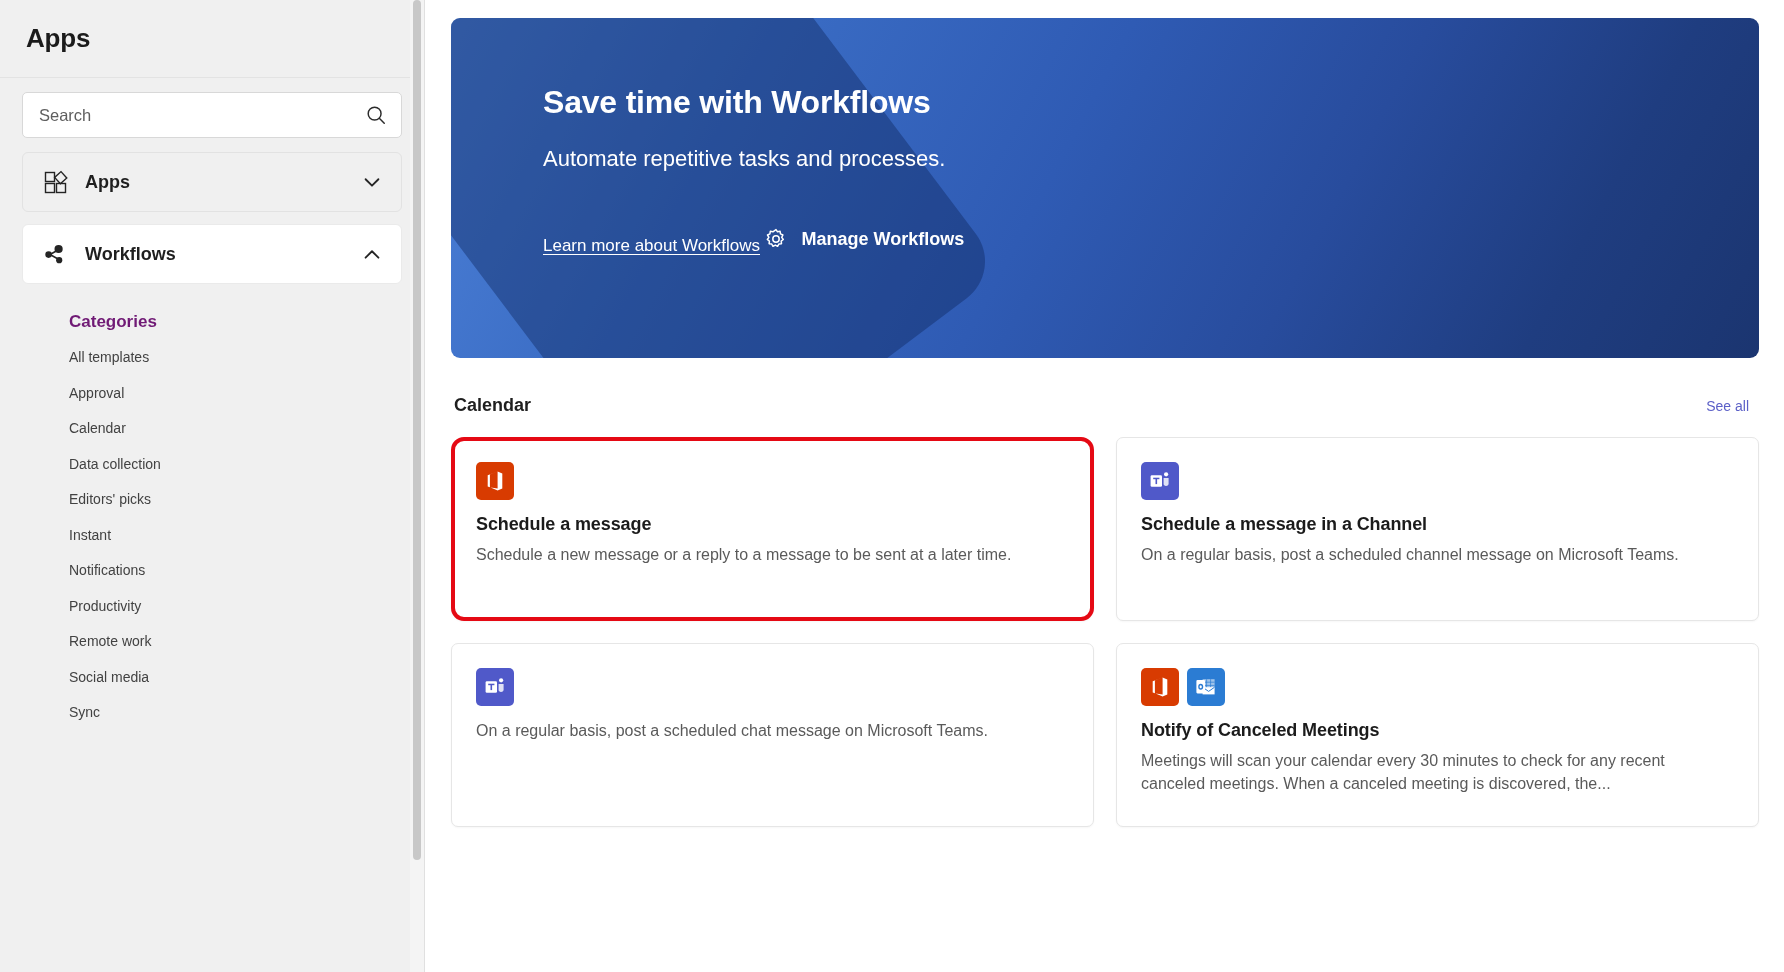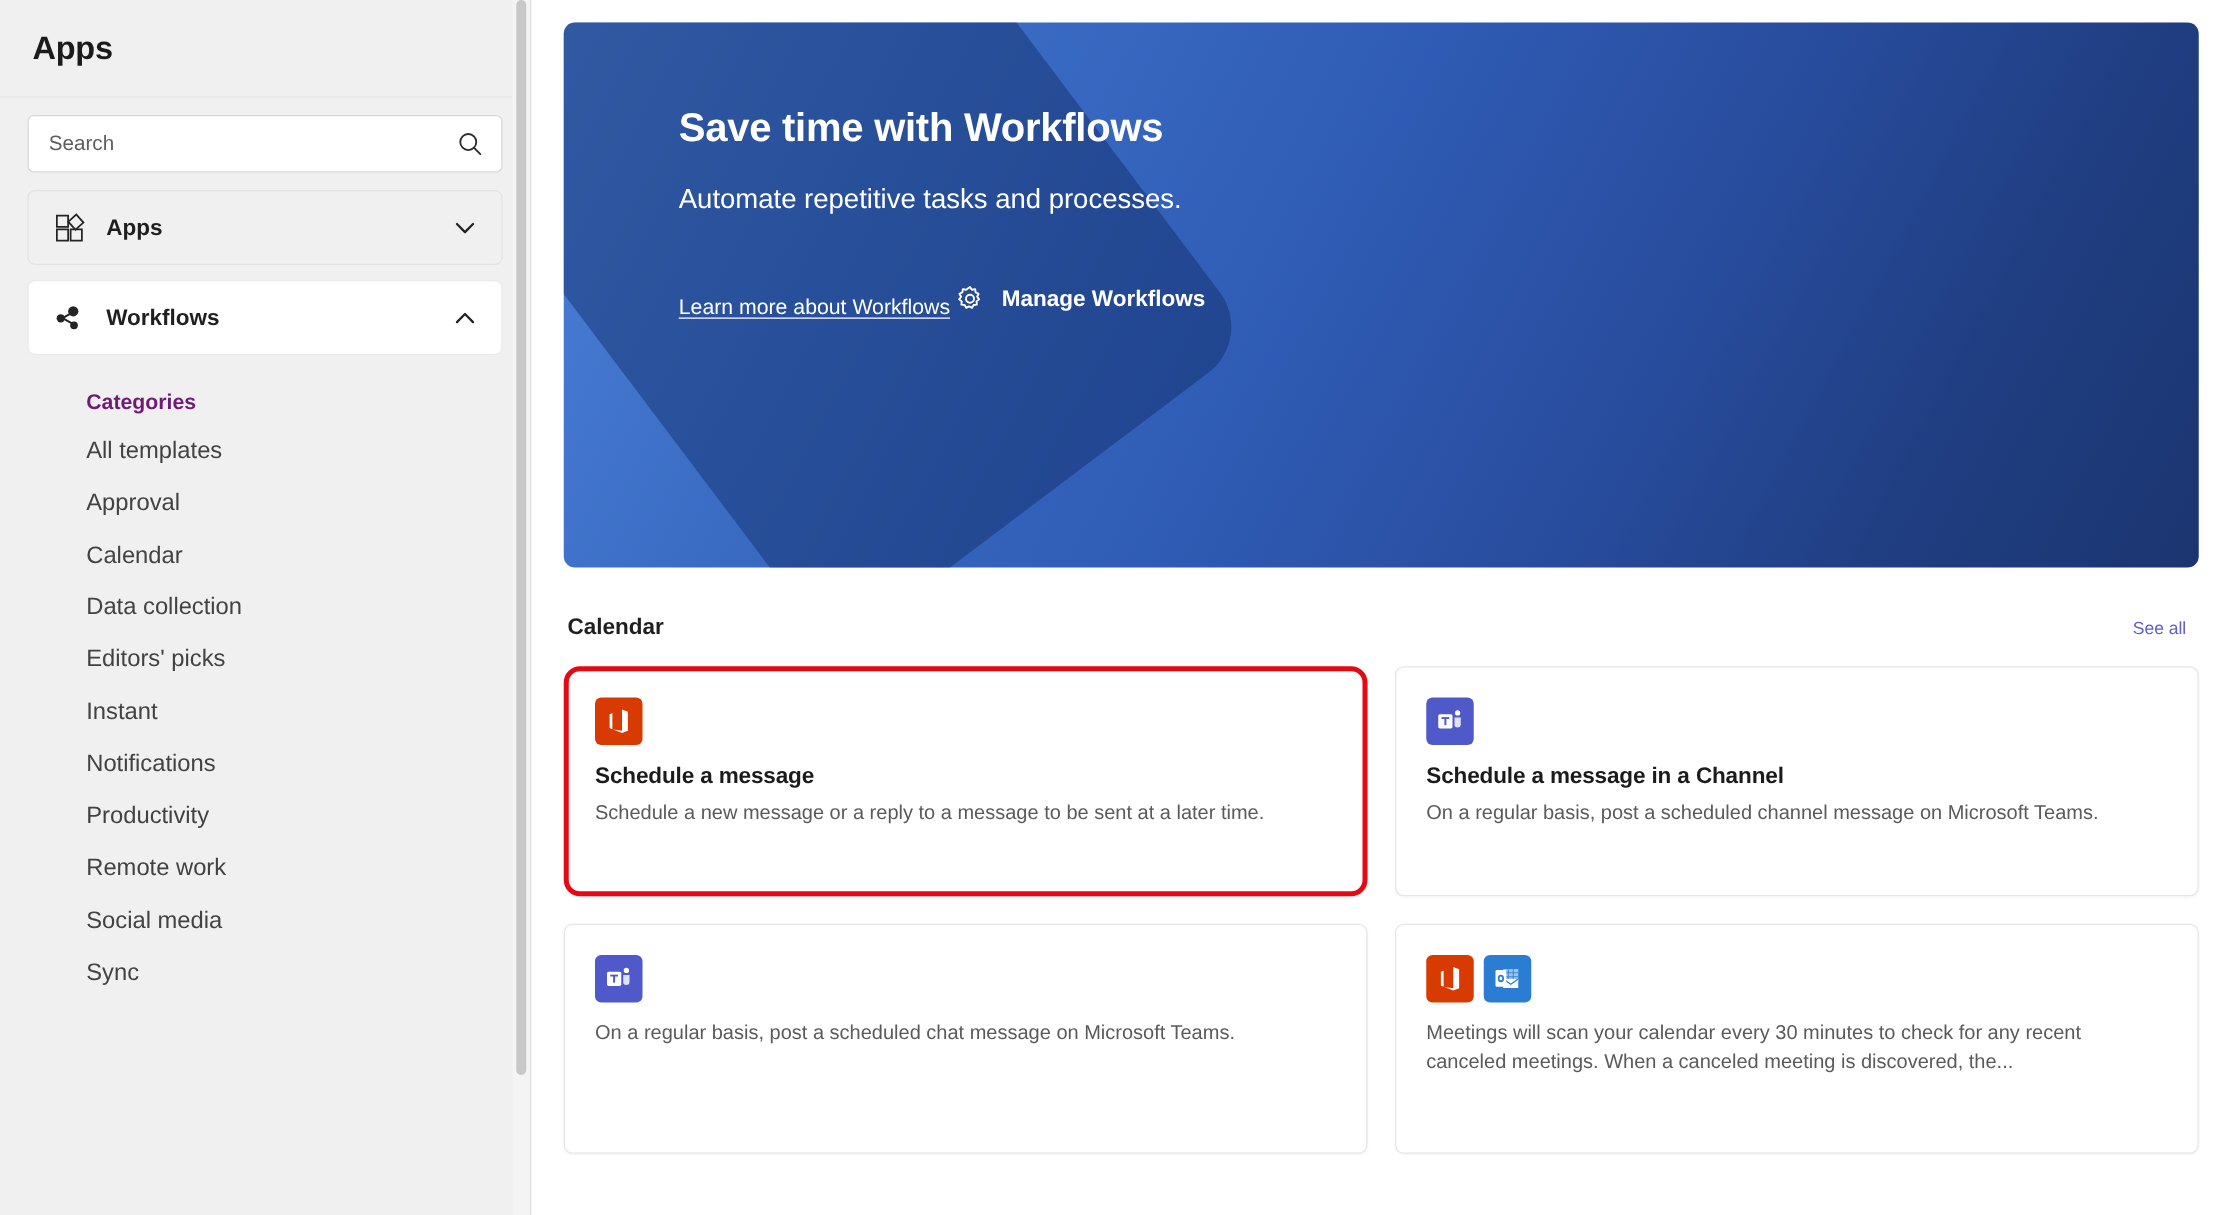--- a/index.html
+++ b/index.html
@@ -102,21 +102,21 @@
   }
   .chevron { width: 22px; height: 22px; color: #242424; flex-shrink: 0; }
 
   .categories-title {
     font-size: 17px;
     font-weight: 700;
     color: #701a75;
     padding: 16px 0 8px 47px;
   }
   .category-item {
-    font-size: 19px;
+    font-size: 14px;
     color: #424242;
     padding: 9px 0 9px 47px;
     cursor: pointer;
     line-height: 1.25;
   }
 
   .sidebar-scrollbar {
     position: absolute;
     right: 0; top: 0;
     width: 14px; height: 100%;
@@ -134,21 +134,21 @@
   .main {
     flex: 1;
     height: 972px;
     overflow: hidden;
     padding: 18px 25px 0 26px;
     background: #ffffff;
   }
 
   .hero {
     position: relative;
-    height: 436px;
+    height: 340px;
     border-radius: 9px;
     overflow: hidden;
     background: linear-gradient(118deg, #4b7fd6 0%, #3a6cc4 22%, #2f5bb4 46%, #284c9d 66%, #1f3d80 84%, #1b3570 100%);
   }
   .hero-shape {
     position: absolute;
     left: -120px;
     top: 58px;
     width: 420px;
     height: 560px;
@@ -419,18 +419,19 @@
                 <line x1="16.6" y1="4.2" x2="16.6" y2="13.6"></line>
               </g>
               <path d="M8.6 12.2h12v7.2h-12z" fill="#ffffff"></path>
               <path d="M8.6 12.2l6 4.2 6-4.2" fill="none" stroke="#2b7cd3" stroke-width="1"></path>
               <rect x="2.4" y="5" width="8.6" height="13.4" rx="1.1" fill="#ffffff"></rect>
               <ellipse cx="6.7" cy="11.7" rx="2.5" ry="3" fill="#2b7cd3"></ellipse>
               <ellipse cx="6.7" cy="11.7" rx="1.1" ry="1.5" fill="#ffffff"></ellipse>
             </svg>
           </span>
         </div>
+        <div class="card-title">Notify of Canceled Meetings</div>
         <div class="card-desc">Meetings will scan your calendar every 30 minutes to check for any recent canceled meetings. When a canceled meeting is discovered, the...</div>
       </div>
 
     </div>
   </main>
 </div>
 
 </body></html>

